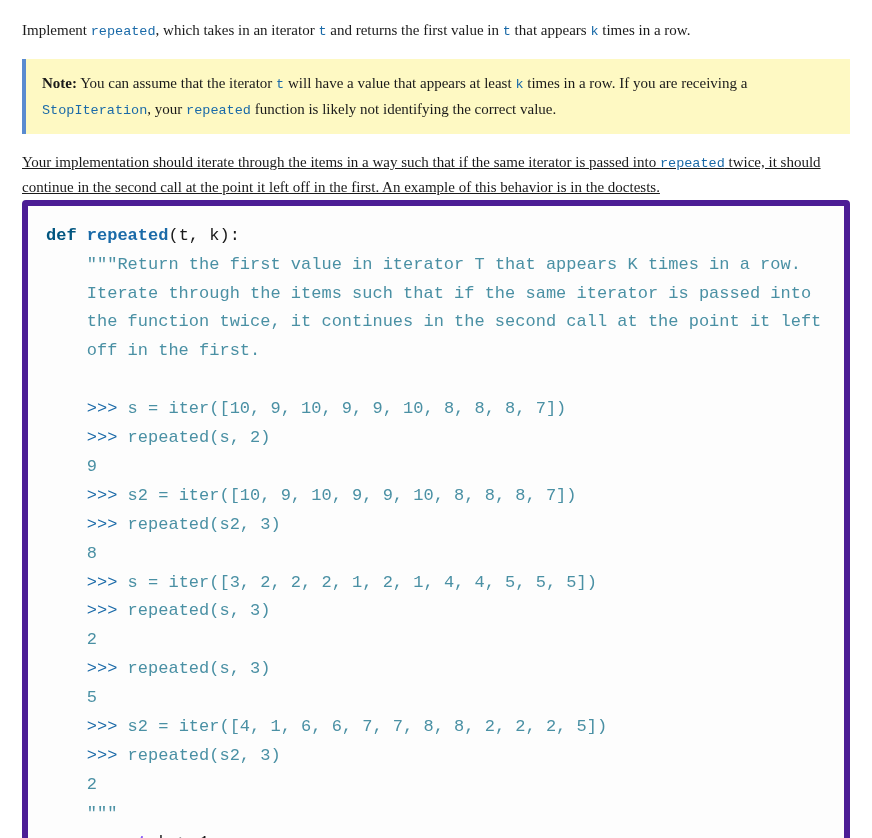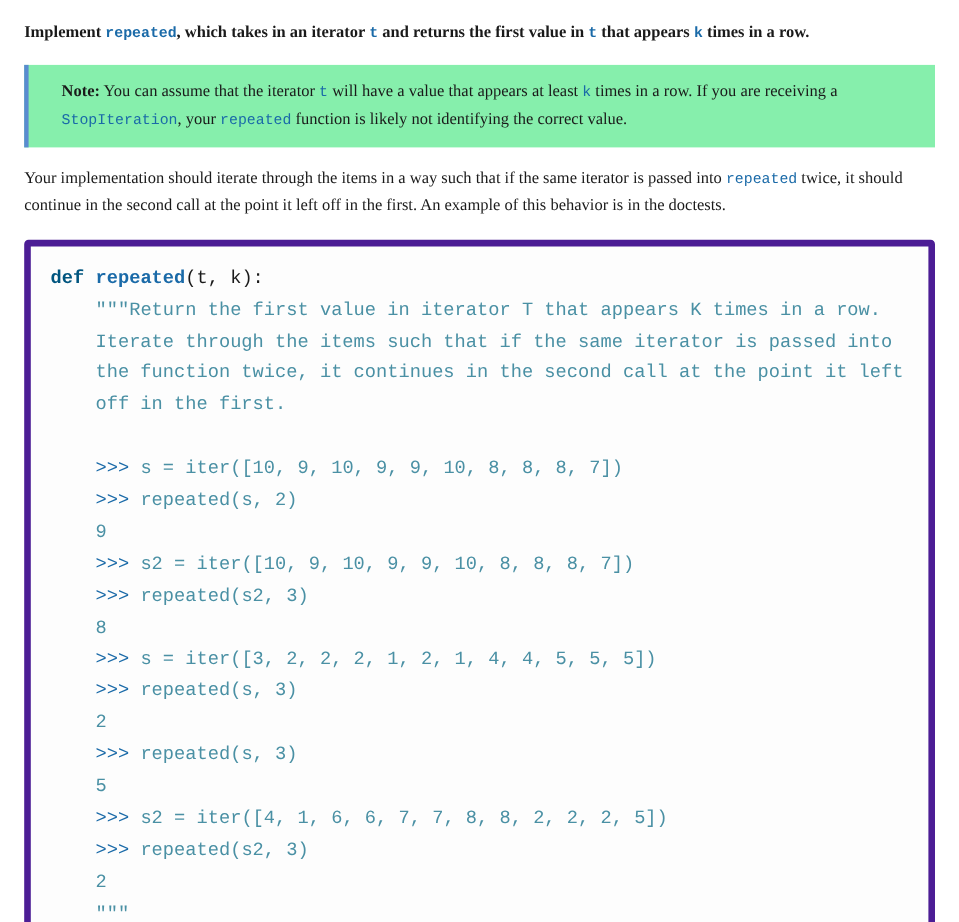--- a/index.html
+++ b/index.html
@@ -8,37 +8,36 @@
       font-size: 15px;
       line-height: 1.6;
       color: #1a1a1a;
       background: #ffffff;
       padding: 18px 22px;
     }
     .intro-paragraph {
       margin-bottom: 16px;
       font-size: 15px;
       line-height: 1.65;
-      font-weight: bold;
     }
     .note-box {
-      background: #86efac;
+      background: #fef9c3;
       border-left: 4px solid #5a8bd0;
-      padding: 12px 30px;
+      padding: 12px 16px;
       margin-bottom: 16px;
       font-size: 15px;
       line-height: 1.65;
     }
     .note-box .note-label {
       font-weight: bold;
     }
     .second-paragraph {
-      margin-bottom: 18px;
       font-size: 15px;
       line-height: 1.65;
+      text-decoration: underline;
     }
     code.inline {
       font-family: 'Courier New', Courier, monospace;
       font-size: 13.5px;
       color: #1a6aa8;
       background: none;
     }
     .code-block-container {
       border: 6px solid #4c1d95;
       border-radius: 4px;

